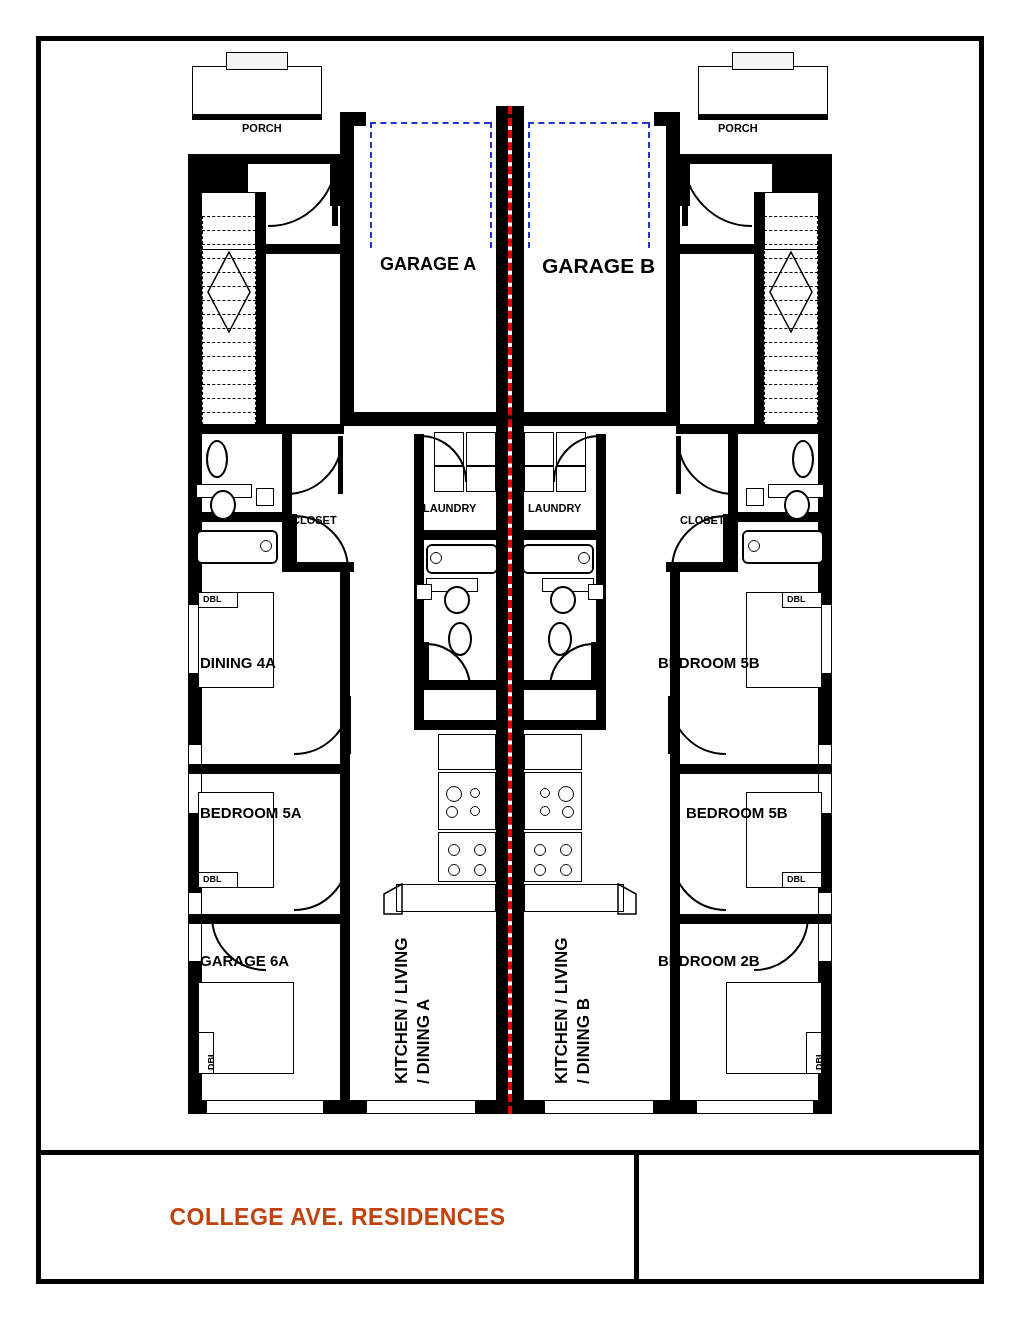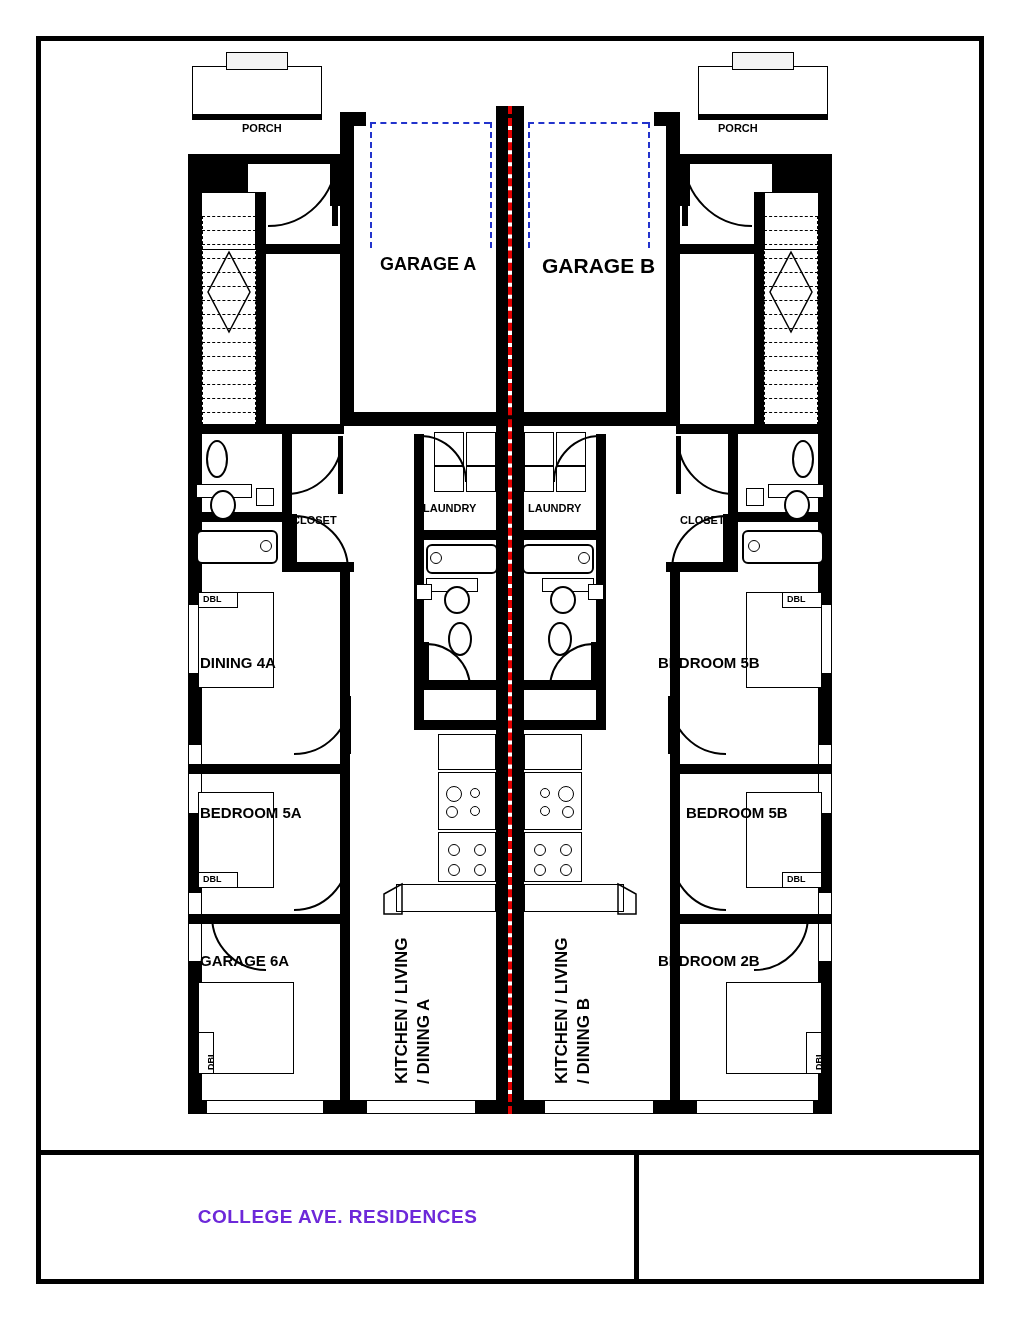--- a/index.html
+++ b/index.html
@@ -50,24 +50,24 @@
   }
   .tb-right {
     flex: 1;
     display: flex;
     flex-direction: column;
     align-items: center;
     justify-content: center;
     box-sizing: border-box;
   }
   .tb-project {
-    font-size: 19px;
+    font-size: 23px;
     font-weight: bold;
     letter-spacing: 0.5px;
-    color: #6d28d9;
+    color: #c2410c;
   }
   .tb-unit {
     font-size: 23px;
     font-weight: bold;
     color: #000;
     line-height: 1.25;
   }
 
   
   .plan {

